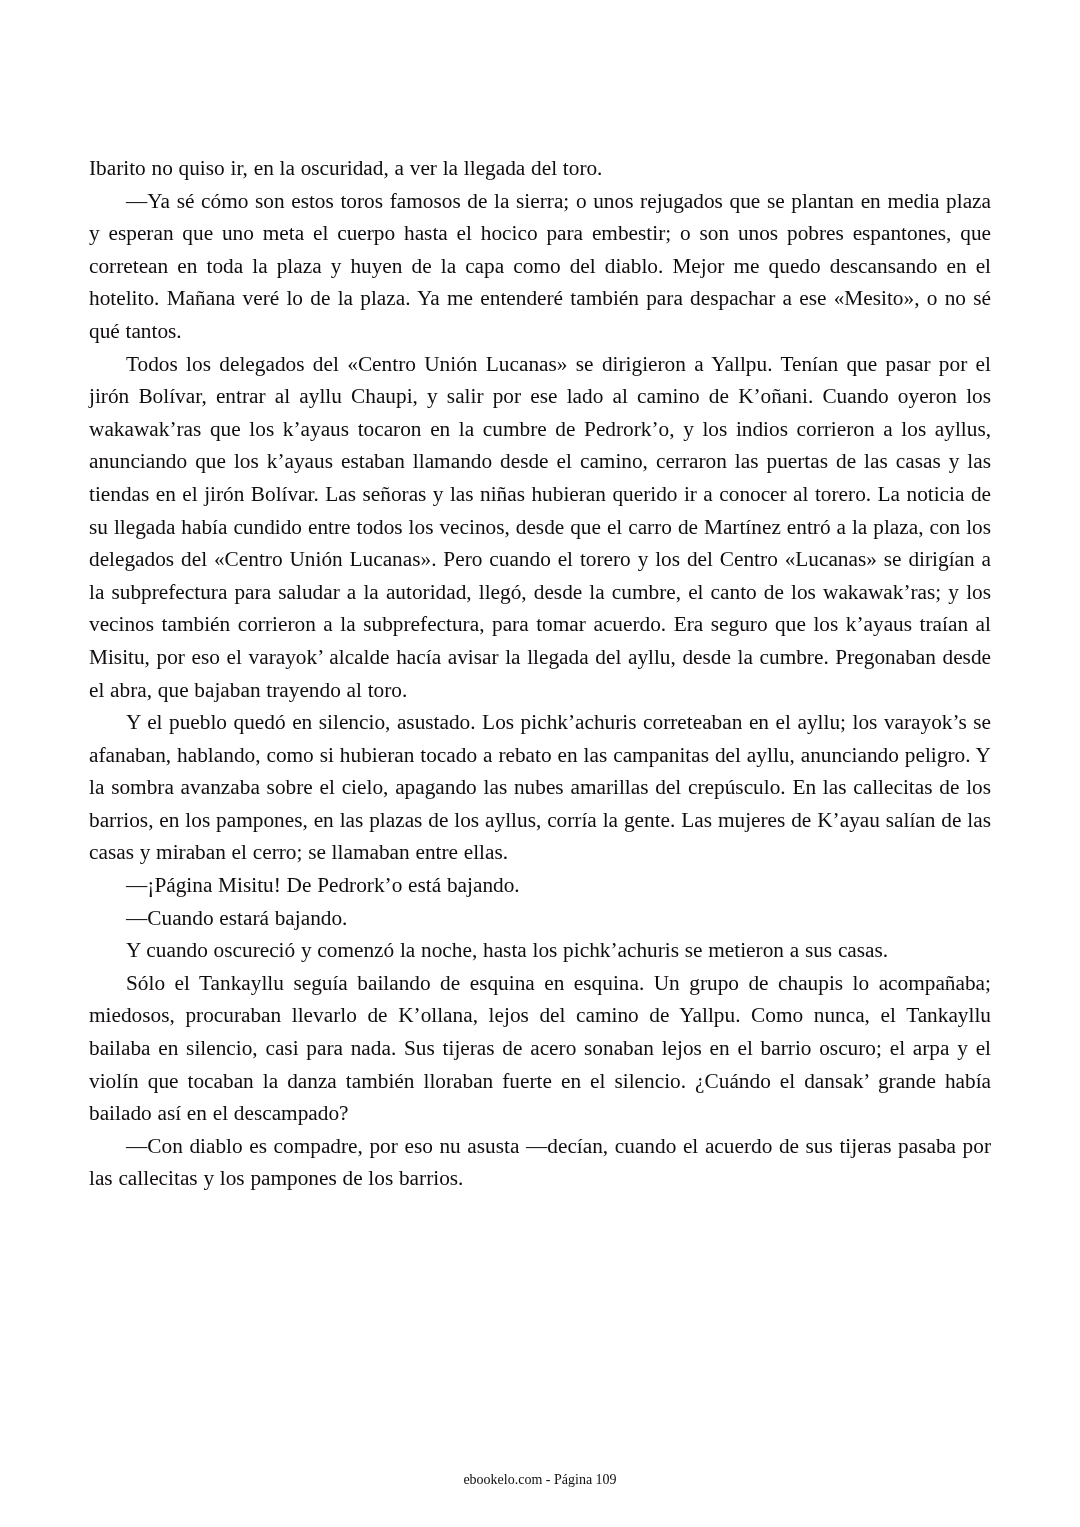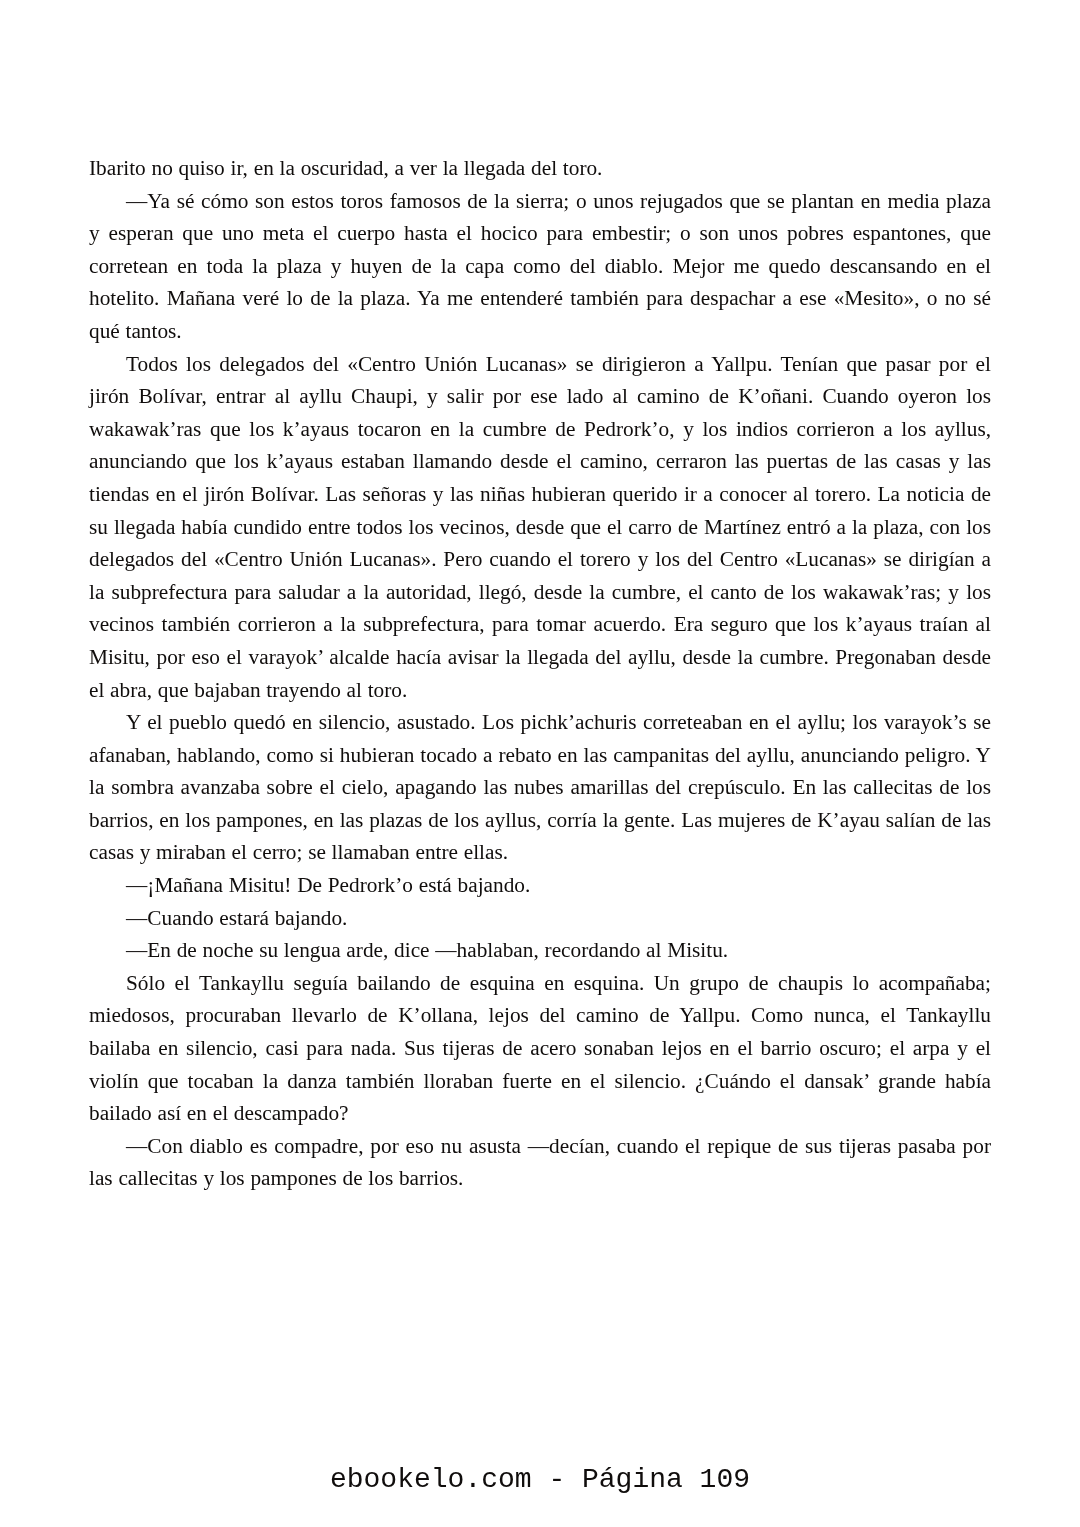--- a/index.html
+++ b/index.html
@@ -40,50 +40,50 @@
   }
   .para.last-line-left {
     text-align-last: left;
   }
   .footer {
     position: absolute;
     left: 0;
     top: 1466px;
     width: 1080px;
     text-align: center;
-    font-family: Liberation Mono, monospace;
-    font-size: 28px;
+    font-family: Liberation Serif, serif;
+    font-size: 14px;
     line-height: 28px;
     color: #100d0c;
   }
 </style>
 </head>
 <body>
 
 <div class="page">
 
   <div class="text-column">
 
     <p class="para last-line-left">Ibarito no quiso ir, en la oscuridad, a ver la llegada del toro.</p>
 
     <p class="para indent last-line-left">—Ya sé cómo son estos toros famosos de la sierra; o unos rejugados que se plantan en media plaza y esperan que uno meta el cuerpo hasta el hocico para embestir; o son unos pobres espantones, que corretean en toda la plaza y huyen de la capa como del diablo. Mejor me quedo descansando en el hotelito. Mañana veré lo de la plaza. Ya me entenderé también para despachar a ese «Mesito», o no sé qué tantos.</p>
 
 
     <p class="para indent last-line-left">Todos los delegados del «Centro Unión Lucanas» se dirigieron a Yallpu. Tenían que pasar por el jirón Bolívar, entrar al ayllu Chaupi, y salir por ese lado al camino de K’oñani. Cuando oyeron los wakawak’ras que los k’ayaus tocaron en la cumbre de Pedrork’o, y los indios corrieron a los ayllus, anunciando que los k’ayaus estaban llamando desde el camino, cerraron las puertas de las casas y las tiendas en el jirón Bolívar. Las señoras y las niñas hubieran querido ir a conocer al torero. La noticia de su llegada había cundido entre todos los vecinos, desde que el carro de Martínez entró a la plaza, con los delegados del «Centro Unión Lucanas». Pero cuando el torero y los del Centro «Lucanas» se dirigían a la subprefectura para saludar a la autoridad, llegó, desde la cumbre, el canto de los wakawak’ras; y los vecinos también corrieron a la subprefectura, para tomar acuerdo. Era seguro que los k’ayaus traían al Misitu, por eso el varayok’ alcalde hacía avisar la llegada del ayllu, desde la cumbre. Pregonaban desde el abra, que bajaban trayendo al toro.</p>
 
     <p class="para indent last-line-left">Y el pueblo quedó en silencio, asustado. Los pichk’achuris correteaban en el ayllu; los varayok’s se afanaban, hablando, como si hubieran tocado a rebato en las campanitas del ayllu, anunciando peligro. Y la sombra avanzaba sobre el cielo, apagando las nubes amarillas del crepúsculo. En las callecitas de los barrios, en los pampones, en las plazas de los ayllus, corría la gente. Las mujeres de K’ayau salían de las casas y miraban el cerro; se llamaban entre ellas.</p>
 
-    <p class="para indent last-line-left">—¡Mañana Misitu! De Pedrork’o está bajando.</p>
+    <p class="para indent last-line-left">—¡Página Misitu! De Pedrork’o está bajando.</p>
 
     <p class="para indent last-line-left">—Cuando estará bajando.</p>
 
+    <p class="para indent last-line-left">Y cuando oscureció y comenzó la noche, hasta los pichk’achuris se metieron a sus casas.</p>
 
-    <p class="para indent last-line-left">—En de noche su lengua arde, dice —hablaban, recordando al Misitu.</p>
 
     <p class="para indent last-line-left">Sólo el Tankayllu seguía bailando de esquina en esquina. Un grupo de chaupis lo acompañaba; miedosos, procuraban llevarlo de K’ollana, lejos del camino de Yallpu. Como nunca, el Tankayllu bailaba en silencio, casi para nada. Sus tijeras de acero sonaban lejos en el barrio oscuro; el arpa y el violín que tocaban la danza también lloraban fuerte en el silencio. ¿Cuándo el dansak’ grande había bailado así en el descampado?</p>
 
-    <p class="para indent last-line-left">—Con diablo es compadre, por eso nu asusta —decían, cuando el repique de sus tijeras pasaba por las callecitas y los pampones de los barrios.</p>
+    <p class="para indent last-line-left">—Con diablo es compadre, por eso nu asusta —decían, cuando el acuerdo de sus tijeras pasaba por las callecitas y los pampones de los barrios.</p>
 
   </div>
 
   <div class="footer">ebookelo.com - Página 109</div>
 
 </div>
 
 </body></html>

